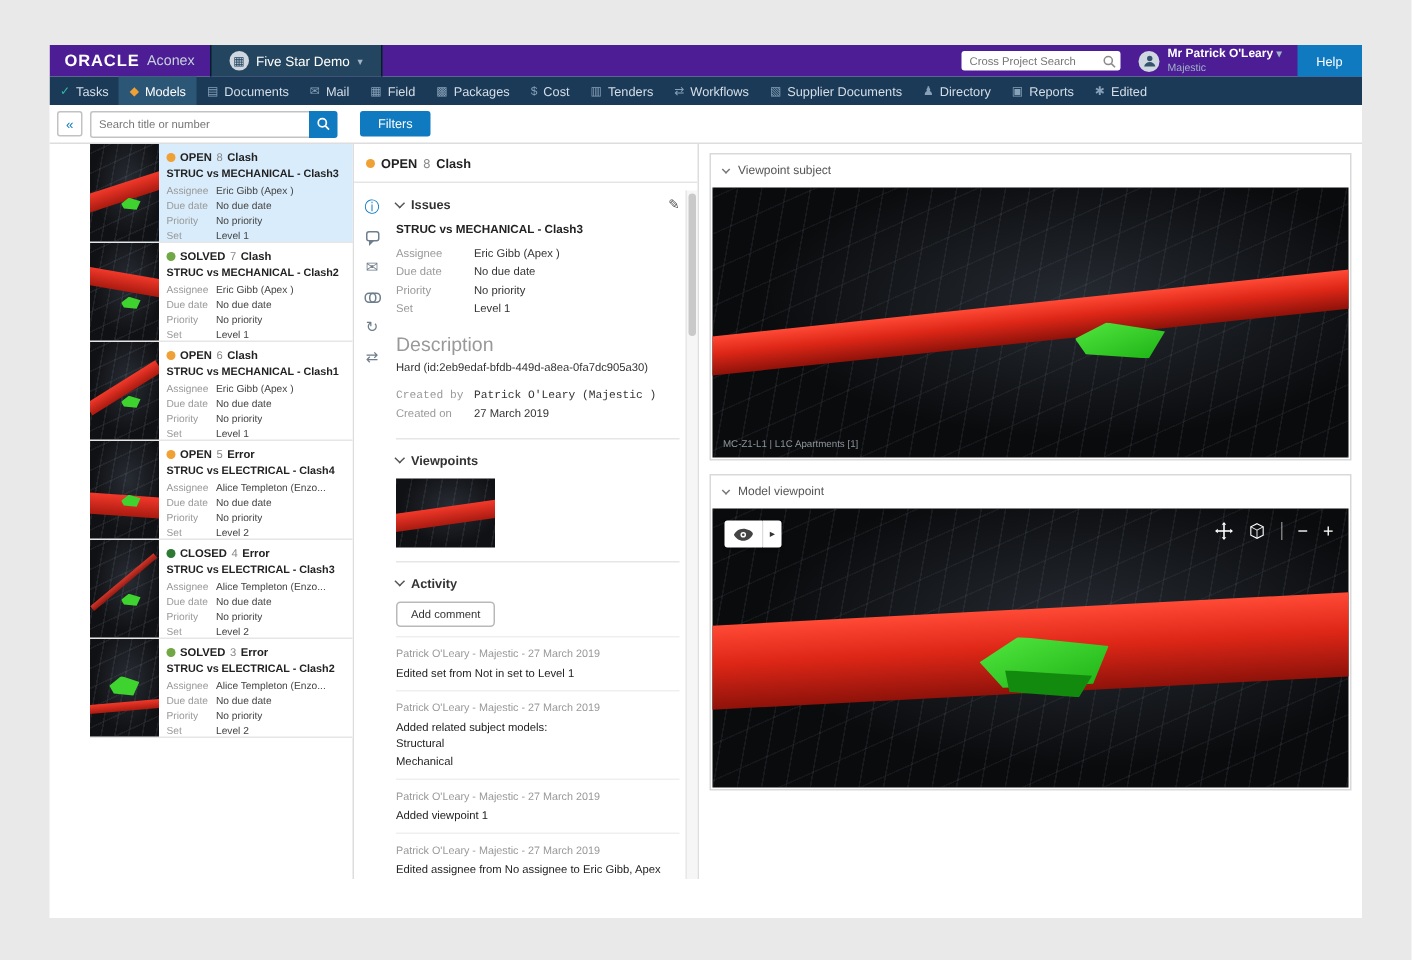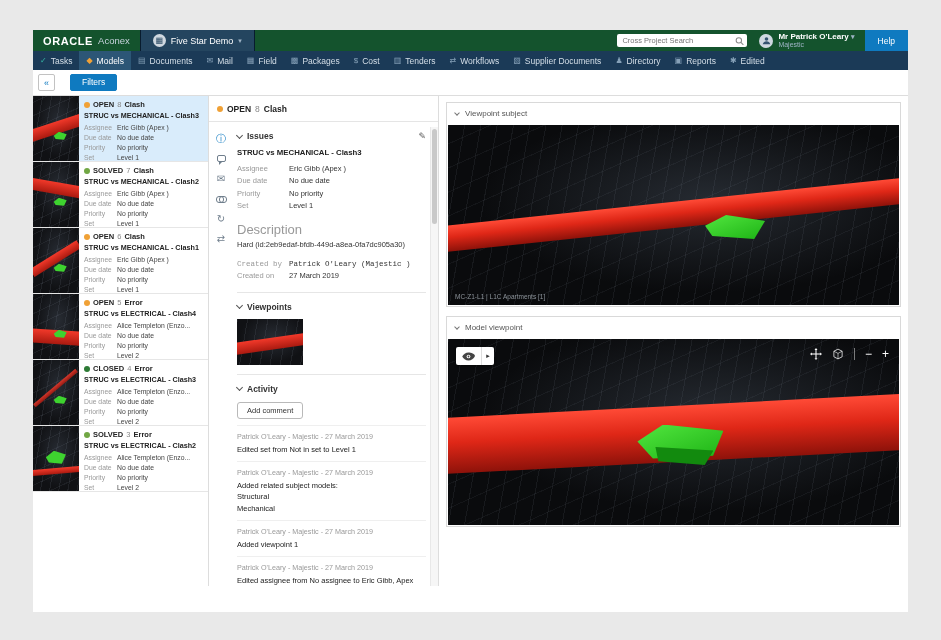--- a/index.html
+++ b/index.html
@@ -4,30 +4,30 @@
 <style>
   * { box-sizing: border-box; margin: 0; padding: 0; }
   html, body { width: 941px; height: 640px; overflow: hidden; }
   body { background: #e9e9e9; font-family: "Liberation Sans", sans-serif; color: #333; }
   button { font-family: inherit; cursor: pointer; }
   input { font-family: inherit; outline: none; }
 
   .app { position: absolute; left: 33px; top: 30px; width: 875px; height: 582px; background: #fff; overflow: hidden; }
 
   
-  .top-header { height: 21px; background: #14532d; display: flex; align-items: stretch; color: #fff; }
+  .top-header { height: 21px; background: #4c1d95; display: flex; align-items: stretch; color: #fff; }
   .brand { display: flex; align-items: center; padding: 0 10px; }
   .brand-main { font-weight: bold; font-size: 11px; letter-spacing: .6px; }
   .brand-sub { margin-left: 5px; font-size: 9.5px; color: #c7d3dd; }
   .project-select { display: flex; align-items: center; gap: 5px; padding: 0 12px; background: #24455f; border-left: 1px solid #081c2e; border-right: 1px solid #081c2e; font-size: 9px; cursor: pointer; }
   .badge-circle { width: 13px; height: 13px; border-radius: 50%; background: #cfd8e0; color: #24455f; font-size: 8px; display: flex; align-items: center; justify-content: center; }
   .caret { font-size: 7px; color: #9fb4c6; }
   .header-spacer { flex: 1; }
   .global-search { display: flex; align-items: center; margin-right: 12px; position: relative; }
-  .global-search input { width: 130px; height: 13px; border: none; border-radius: 2px; font-size: 7.5px; padding: 0 16px 0 5px; color: #333; }
+  .global-search input { width: 106px; height: 13px; border: none; border-radius: 2px; font-size: 7.5px; padding: 0 16px 0 5px; color: #333; }
   .gs-icon { position: absolute; right: 3px; top: 50%; transform: translateY(-50%); display: flex; }
   .user { display: flex; align-items: center; gap: 5px; margin-right: 10px; cursor: pointer; }
   .avatar { width: 14px; height: 14px; border-radius: 50%; background: #cfd8e0; display: flex; align-items: center; justify-content: center; }
   .user-text { display: flex; flex-direction: column; line-height: 1.15; }
   .user-name { font-size: 8px; font-weight: bold; white-space: nowrap; }
   .user-org { font-size: 7px; color: #9fb4c6; }
   .help { display: flex; align-items: center; padding: 0 13px; background: #0f7ac0; font-size: 8.5px; cursor: pointer; }
 
   
   .nav-bar { height: 19px; background: #1b3a57; display: flex; align-items: stretch; font-size: 8.5px; }
@@ -48,21 +48,21 @@
 
   
   .list-toolbar { height: 25px; display: flex; align-items: center; gap: 5px; padding: 0 5px; }
   .collapse-btn { width: 17px; height: 17px; border: 1px solid #c2c2c2; border-radius: 2px; background: #fff; color: #0f7ac0; font-size: 9px; display: flex; align-items: center; justify-content: center; }
   .search-wrap { display: flex; align-items: stretch; }
   .search-input { width: 146px; height: 18px; border: 1px solid #c2c2c2; border-right: none; border-radius: 2px 0 0 2px; font-size: 7.5px; padding: 0 5px; color: #333; }
   .search-btn { width: 19px; height: 18px; background: #0f7ac0; border: none; border-radius: 0 2px 2px 0; display: flex; align-items: center; justify-content: center; }
   .filters-btn { margin-left: 10px; padding: 3px 11px; }
 
   
-  .main { display: flex; height: 491px; border-top: 1px solid #ddd; }
+  .main { display: flex; height: 491px; border-top: 1px solid #ddd; padding-left: 27px; }
 
   
   .left-panel { width: 176px; border-right: 1px solid #ddd; display: flex; flex-direction: column; flex-shrink: 0; }
   .issue-item { display: flex; height: 66px; border-bottom: 1px solid #e6e6e6; cursor: pointer; background: #fff; }
   .issue-item.selected { background: #d9ecfb; }
   .thumb { width: 46px; height: 100%; background: #101114; position: relative; overflow: hidden; flex-shrink: 0; }
   .thumb::before { content: ""; position: absolute; inset: 0;
     background: radial-gradient(ellipse at 55% 40%, rgba(110,125,145,.25), transparent 65%),
       repeating-linear-gradient(100deg, rgba(140,150,165,.12) 0 1px, transparent 1px 9px),
       repeating-linear-gradient(-25deg, rgba(140,150,165,.10) 0 1px, transparent 1px 12px); }
@@ -246,20 +246,29 @@
         <span class="tab-icon">✱</span>
         <span>Edited</span>
       </div>
   </nav>
 
 
   <div class="list-toolbar">
     <button class="collapse-btn">
         <span>«</span>
       </button>
+    <span class="search-wrap">
+      <input class="search-input" placeholder="Search title or number" style="">
+      <button class="search-btn">
+        <span><svg width="9" height="9" viewBox="0 0 14 14" fill="none" stroke="#fff" stroke-width="1.8">
+              <circle cx="6" cy="6" r="4.2"></circle>
+              <path d="M9.2 9.2L13 13"></path>
+            </svg></span>
+      </button>
+    </span>
     <button class="btn btn-blue filters-btn">Filters</button>
   </div>
 
   <div class="main">
 
     <section class="left-panel">
 
       <div class="issue-item selected">
         <div class="thumb">
             <div class="t-beam"></div>

